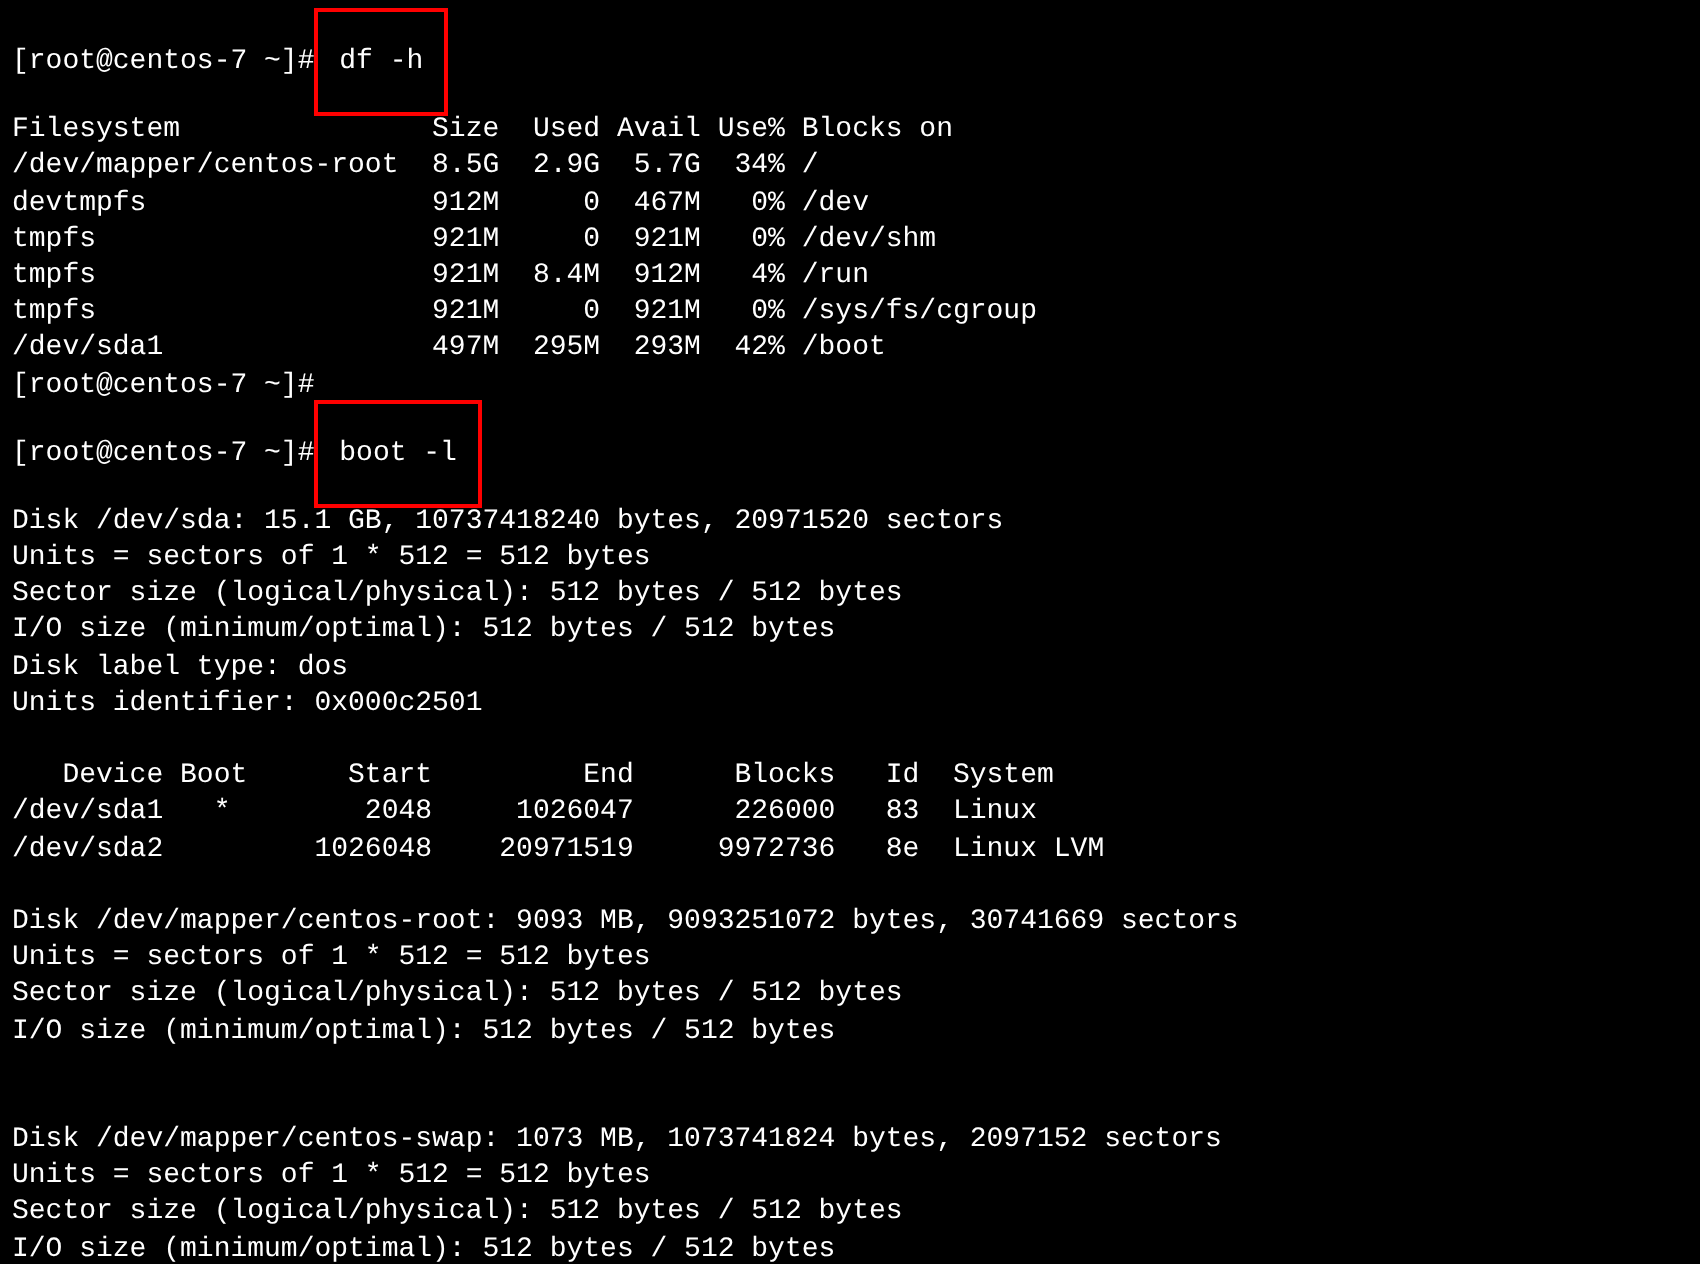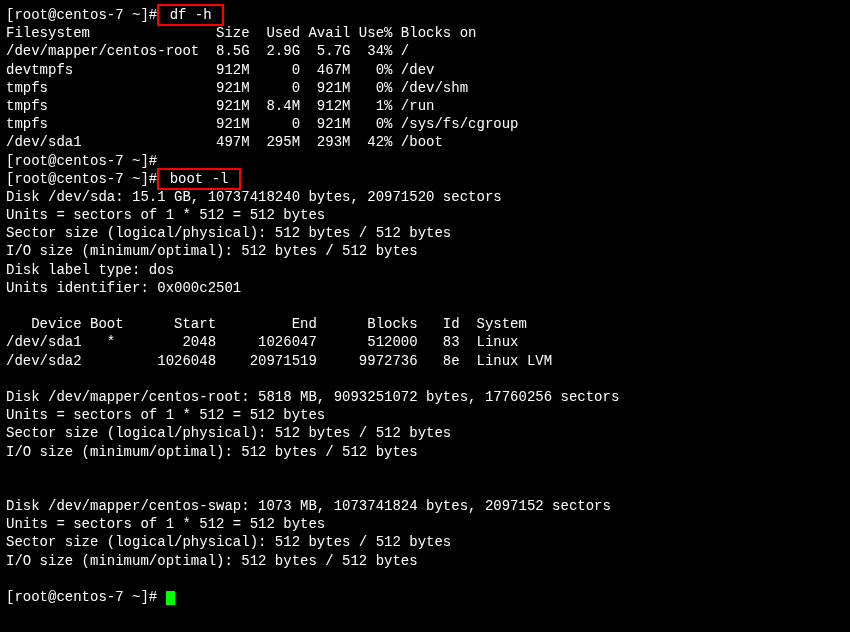--- a/index.html
+++ b/index.html
@@ -12,57 +12,57 @@
     padding: 6px;
     width: 850px;
     box-sizing: border-box;
   }
   .line {
     white-space: pre;
   }
   .highlight {
     border: 2px solid #ff0000;
     display: inline-block;
-    padding: 0 2px;
+    padding: 16px 2px;
     margin: -2px 0;
   }
   .cursor {
     display: inline-block;
     width: 9px;
     height: 14px;
     background: #00ff00;
     vertical-align: text-bottom;
   }
 </style>
 </head>
 <body>
 
 <div class="line"><span>[root@centos-7 ~]#</span><span class="highlight"> df -h </span></div>
 <div class="line">Filesystem               Size  Used Avail Use% Blocks on</div>
 <div class="line">/dev/mapper/centos-root  8.5G  2.9G  5.7G  34% /</div>
 <div class="line">devtmpfs                 912M     0  467M   0% /dev</div>
 <div class="line">tmpfs                    921M     0  921M   0% /dev/shm</div>
-<div class="line">tmpfs                    921M  8.4M  912M   1% /run</div>
+<div class="line">tmpfs                    921M  8.4M  912M   4% /run</div>
 <div class="line">tmpfs                    921M     0  921M   0% /sys/fs/cgroup</div>
 <div class="line">/dev/sda1                497M  295M  293M  42% /boot</div>
 <div class="line">[root@centos-7 ~]#</div>
 <div class="line"><span>[root@centos-7 ~]#</span><span class="highlight"> boot -l </span></div>
 <div class="line"></div>
 <div class="line">Disk /dev/sda: 15.1 GB, 10737418240 bytes, 20971520 sectors</div>
 <div class="line">Units = sectors of 1 * 512 = 512 bytes</div>
 <div class="line">Sector size (logical/physical): 512 bytes / 512 bytes</div>
 <div class="line">I/O size (minimum/optimal): 512 bytes / 512 bytes</div>
 <div class="line">Disk label type: dos</div>
 <div class="line">Units identifier: 0x000c2501</div>
 <div class="line">&nbsp;</div>
 <div class="line">   Device Boot      Start         End      Blocks   Id  System</div>
-<div class="line">/dev/sda1   *        2048     1026047      512000   83  Linux</div>
+<div class="line">/dev/sda1   *        2048     1026047      226000   83  Linux</div>
 <div class="line">/dev/sda2         1026048    20971519     9972736   8e  Linux LVM</div>
 <div class="line">&nbsp;</div>
-<div class="line">Disk /dev/mapper/centos-root: 5818 MB, 9093251072 bytes, 17760256 sectors</div>
+<div class="line">Disk /dev/mapper/centos-root: 9093 MB, 9093251072 bytes, 30741669 sectors</div>
 <div class="line">Units = sectors of 1 * 512 = 512 bytes</div>
 <div class="line">Sector size (logical/physical): 512 bytes / 512 bytes</div>
 <div class="line">I/O size (minimum/optimal): 512 bytes / 512 bytes</div>
 <div class="line">&nbsp;</div>
 <div class="line">&nbsp;</div>
 <div class="line">Disk /dev/mapper/centos-swap: 1073 MB, 1073741824 bytes, 2097152 sectors</div>
 <div class="line">Units = sectors of 1 * 512 = 512 bytes</div>
 <div class="line">Sector size (logical/physical): 512 bytes / 512 bytes</div>
 <div class="line">I/O size (minimum/optimal): 512 bytes / 512 bytes</div>
 <div class="line">&nbsp;</div>

